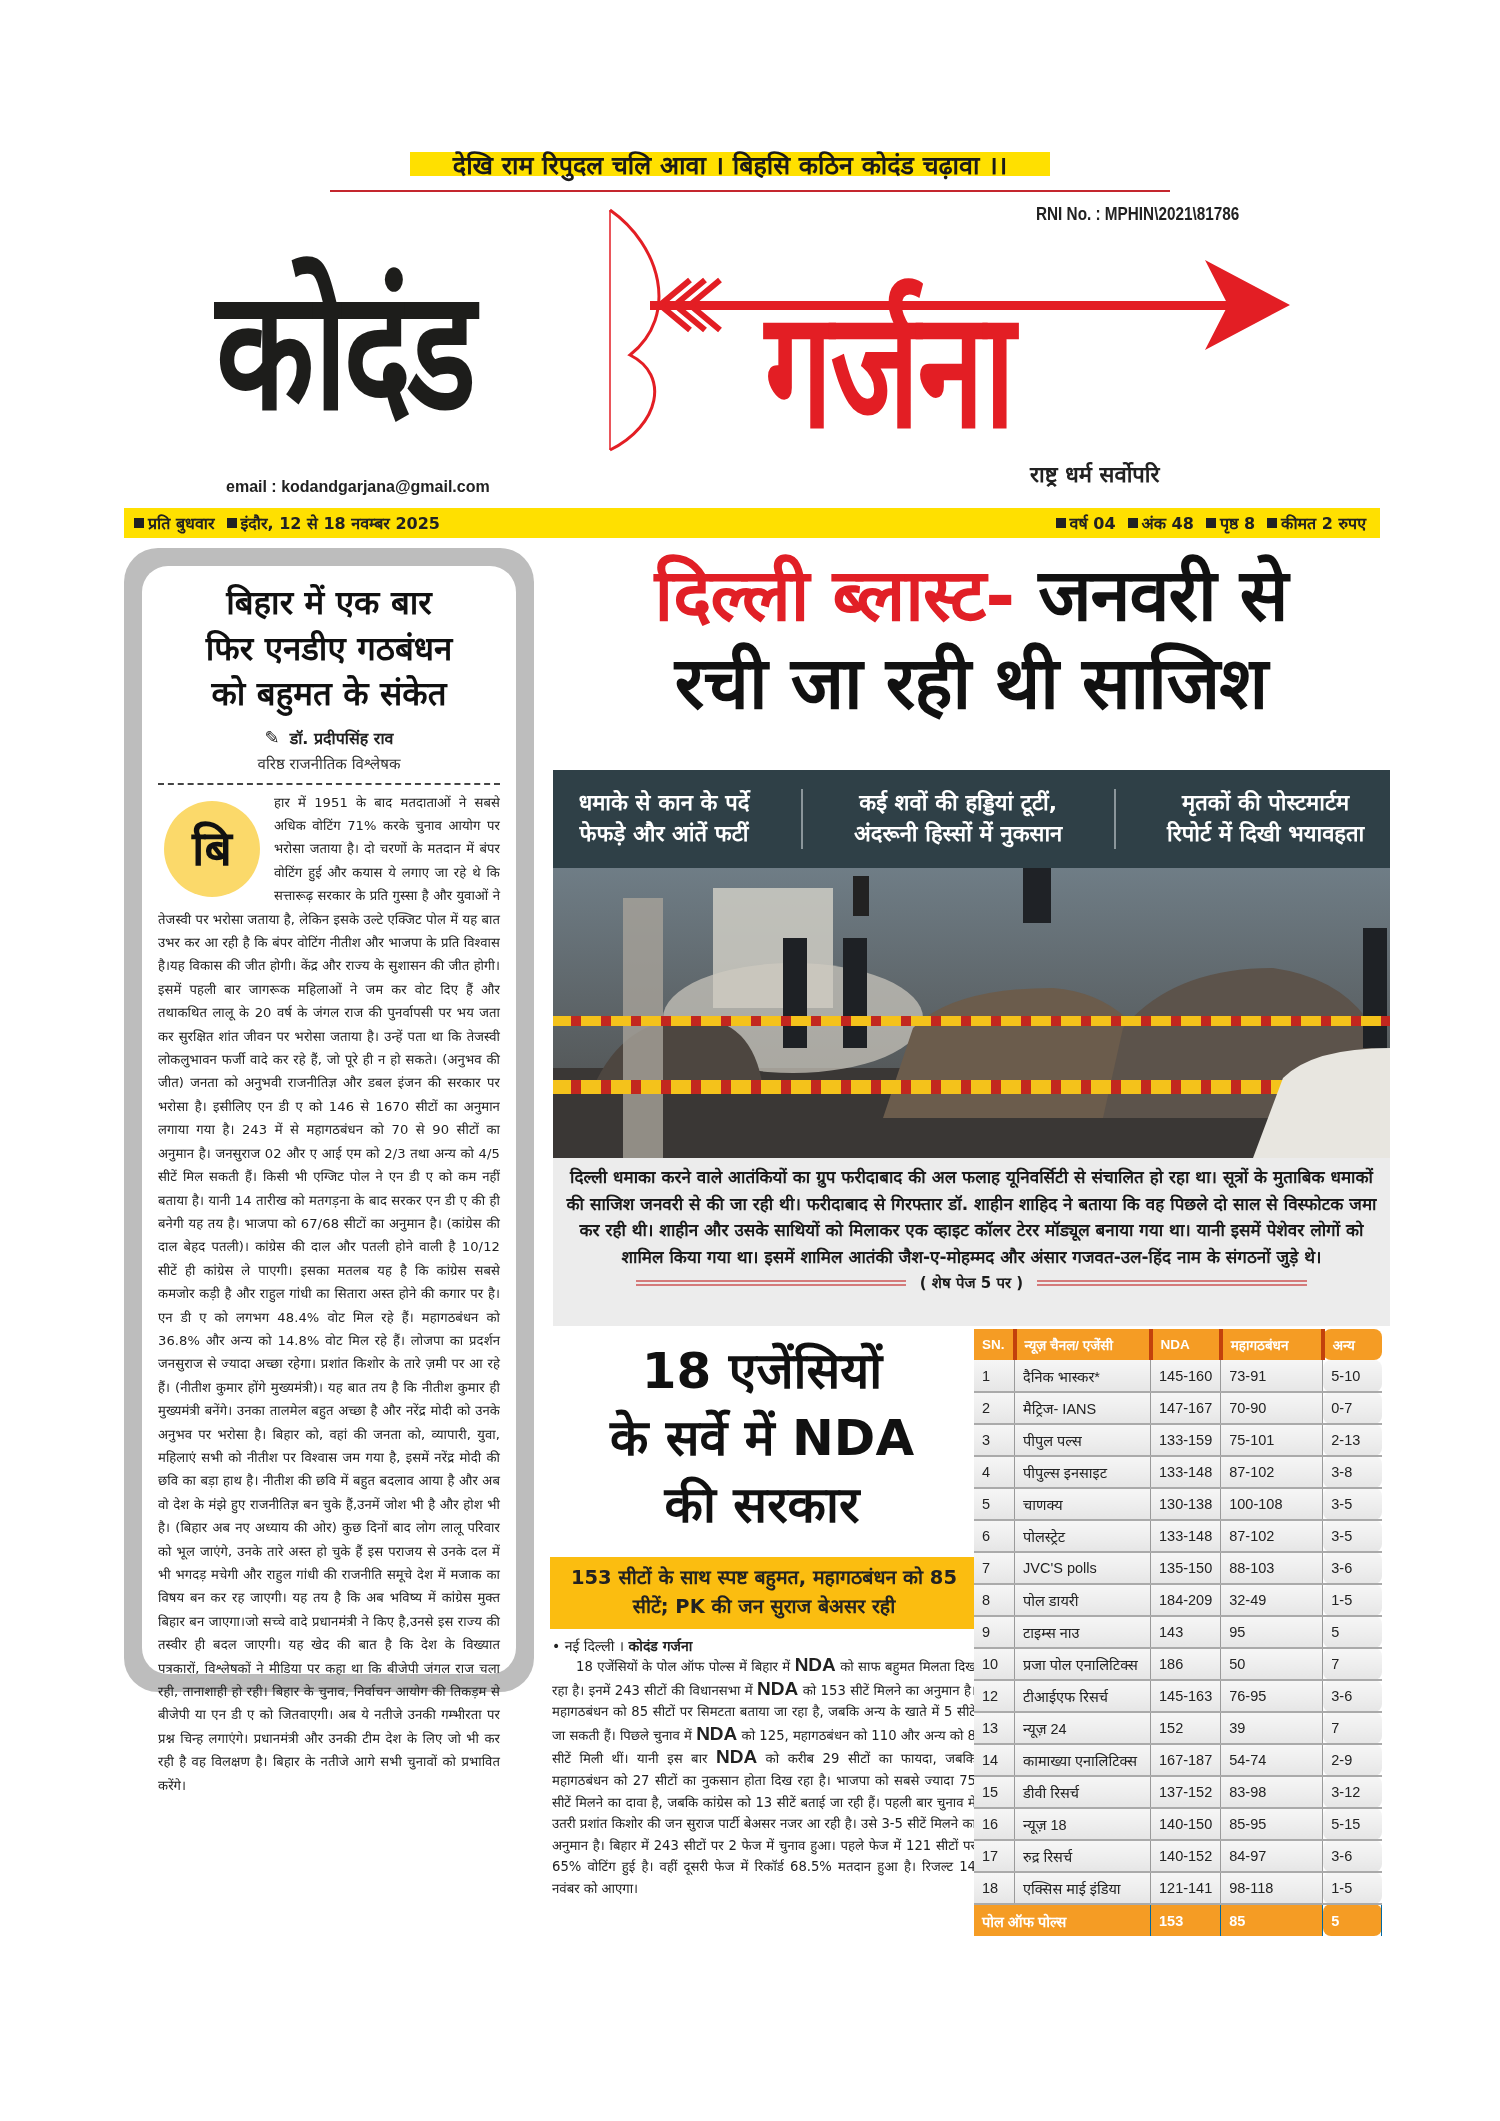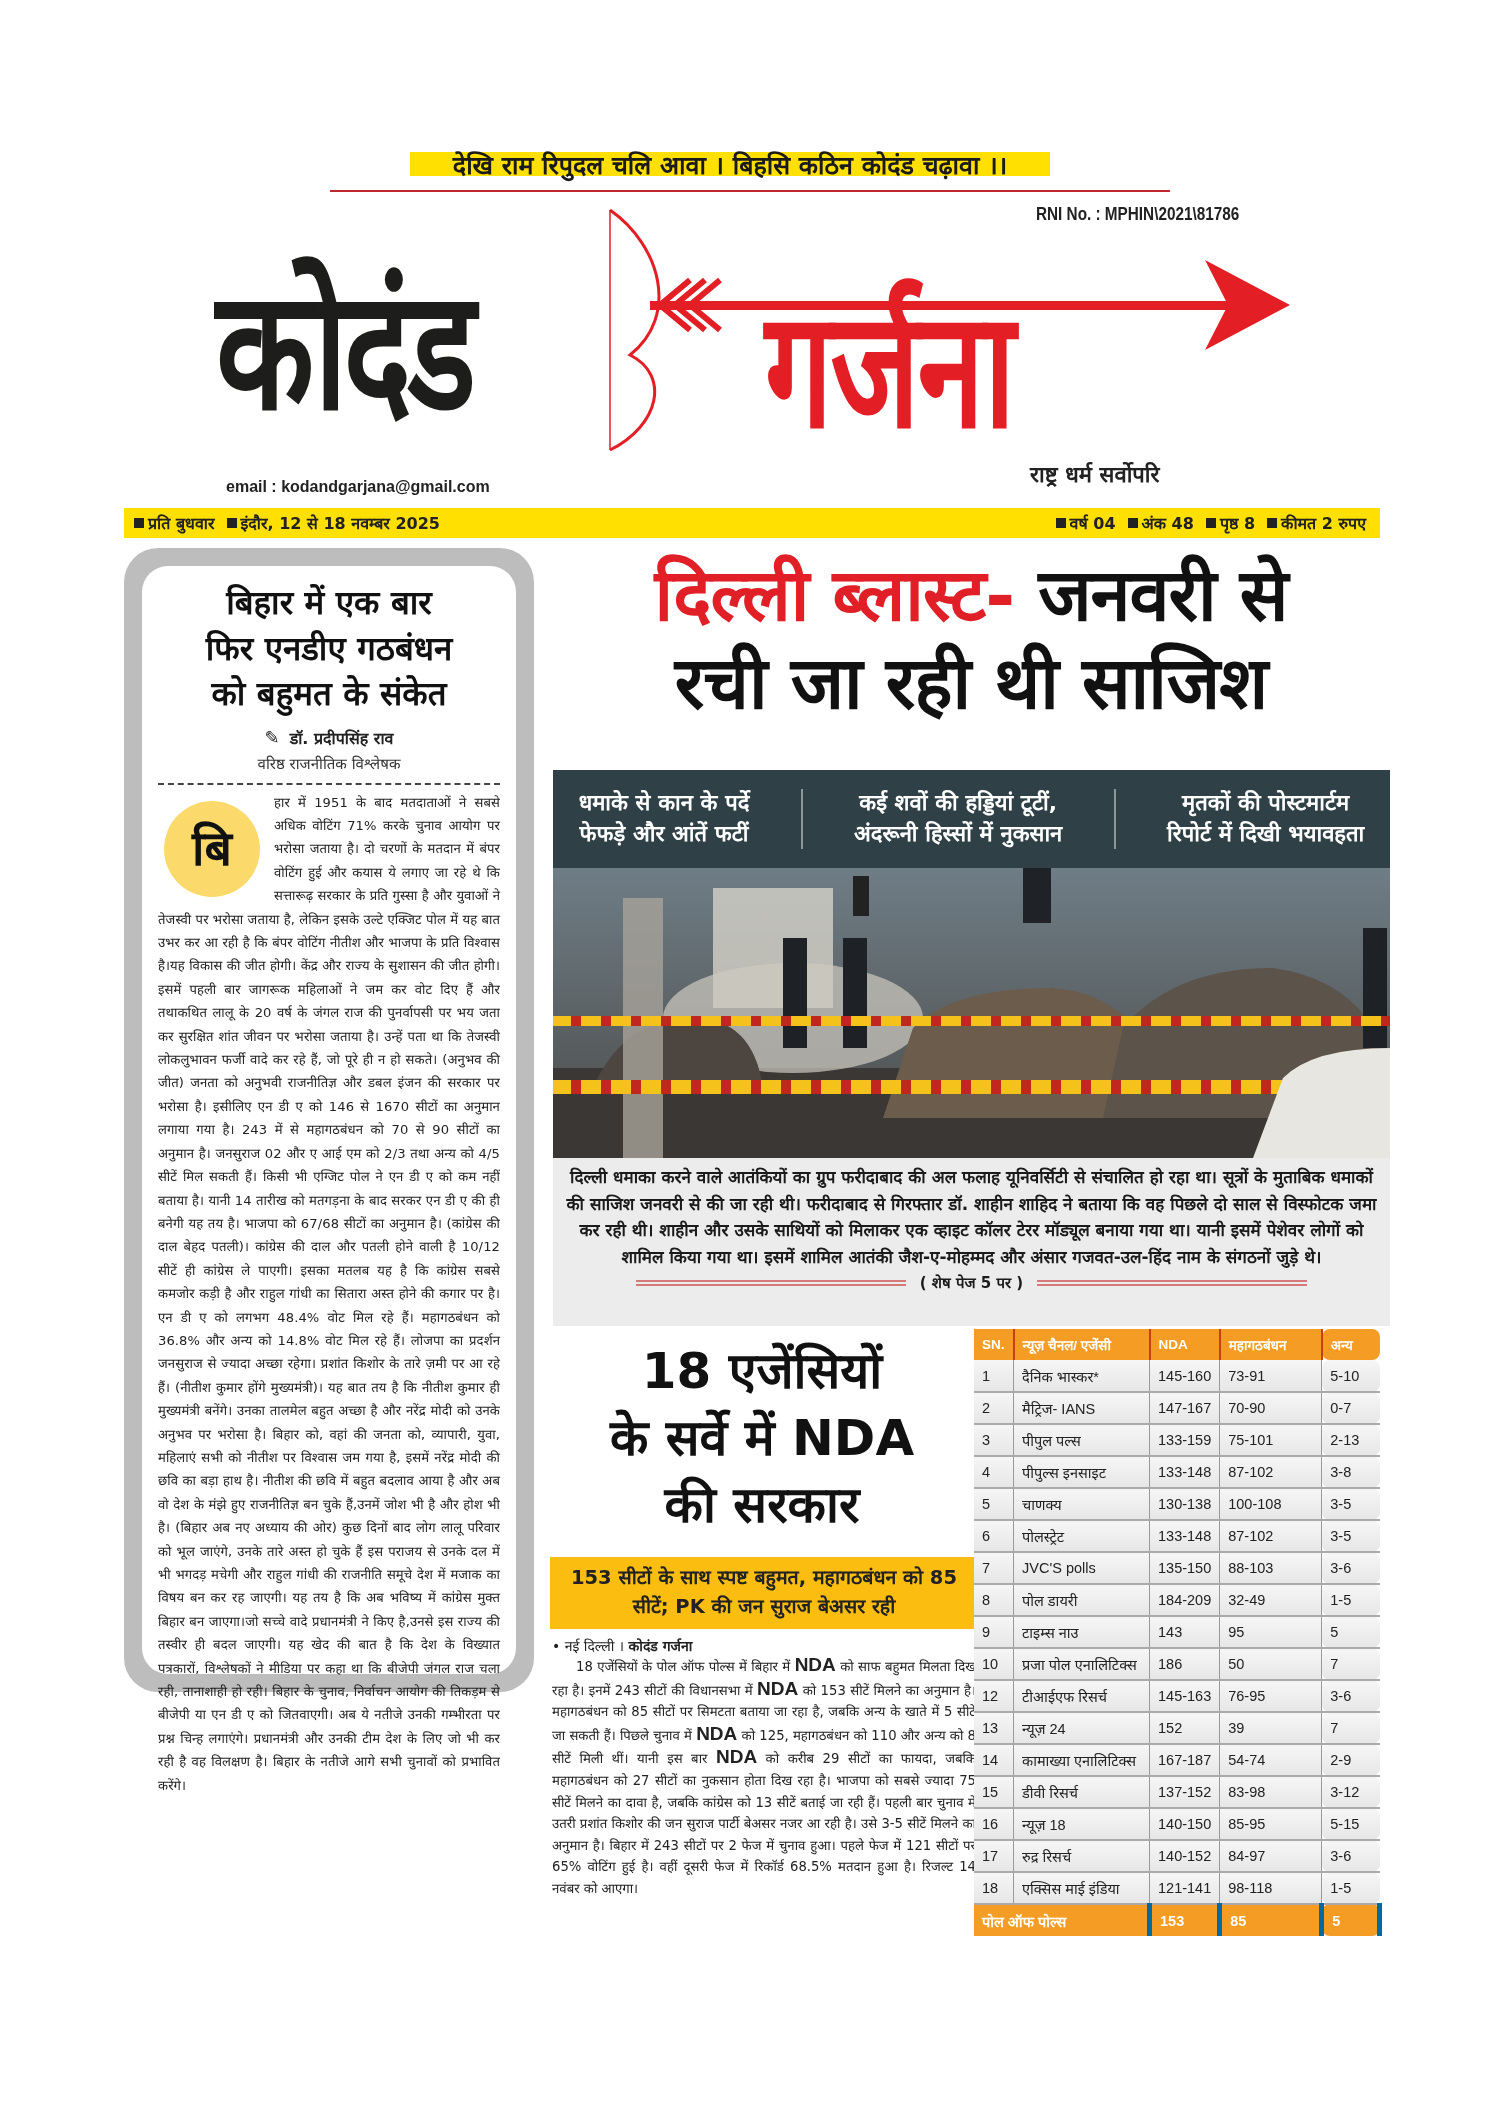--- a/index.html
+++ b/index.html
@@ -92,24 +92,24 @@
   .survey-dateline { position: absolute; left: 552px; top: 1636px; font-size: 14px; color: #222; }
   .survey-dateline b { font-weight: bold; }
   .survey-body {
     position: absolute; left: 552px; top: 1654px; width: 424px; font-size: 13.2px; line-height: 21.6px;
     text-align: justify; color: #222; text-indent: 24px;
   }
   .survey-body .nda { font-family: "Liberation Sans", sans-serif; font-size: 19px; font-weight: bold; }
 
   
   .poll-table { position: absolute; left: 974px; top: 1329px; width: 408px; border-collapse: collapse; font-family: "Liberation Sans", sans-serif; font-size: 14.5px; color: #222; }
-  .poll-table th { background: #f59c24; color: #fff; font-weight: bold; text-align: left; height: 31px; padding: 0 8px; border-right: 2px solid #c2410c; font-size: 13.5px; }
+  .poll-table th { background: #f59c24; color: #fff; font-weight: bold; text-align: left; height: 31px; padding: 0 8px; border-right: 4px solid #c2410c; font-size: 13.5px; }
   .poll-table td { height: 32px; padding: 0 8px; border-right: 1px solid #9a9a9a; border-bottom: 2px solid #aaa; background: linear-gradient(#f6f6f6, #e6e6e6); white-space: nowrap; }
   .poll-table td:last-child, .poll-table th:last-child { border-right: none; border-radius: 8px; }
-  .poll-table tr.total td { background: #f59c24; color: #fff; font-weight: bold; border-bottom: none; border-right: 5px solid #0369a1; }
+  .poll-table tr.total td { background: #f59c24; color: #fff; font-weight: bold; border-bottom: none; border-right: 1px solid #0369a1; }
   .poll-table .c-sn { width: 34px; } .poll-table .c-name { width: 136px; } .poll-table .c-nda { width: 68px; } .poll-table .c-mgb { width: 102px; }
 </style>
 </head>
 <body>
 
 <div class="tagline-bar">देखि राम रिपुदल चलि आवा । बिहसि कठिन कोदंड चढ़ावा ।।</div>
 <div class="tagline-rule"></div>
 <div class="rni">RNI No. : MPHIN\2021\81786</div>
 
 <div class="logo-left">कोदंड</div>

